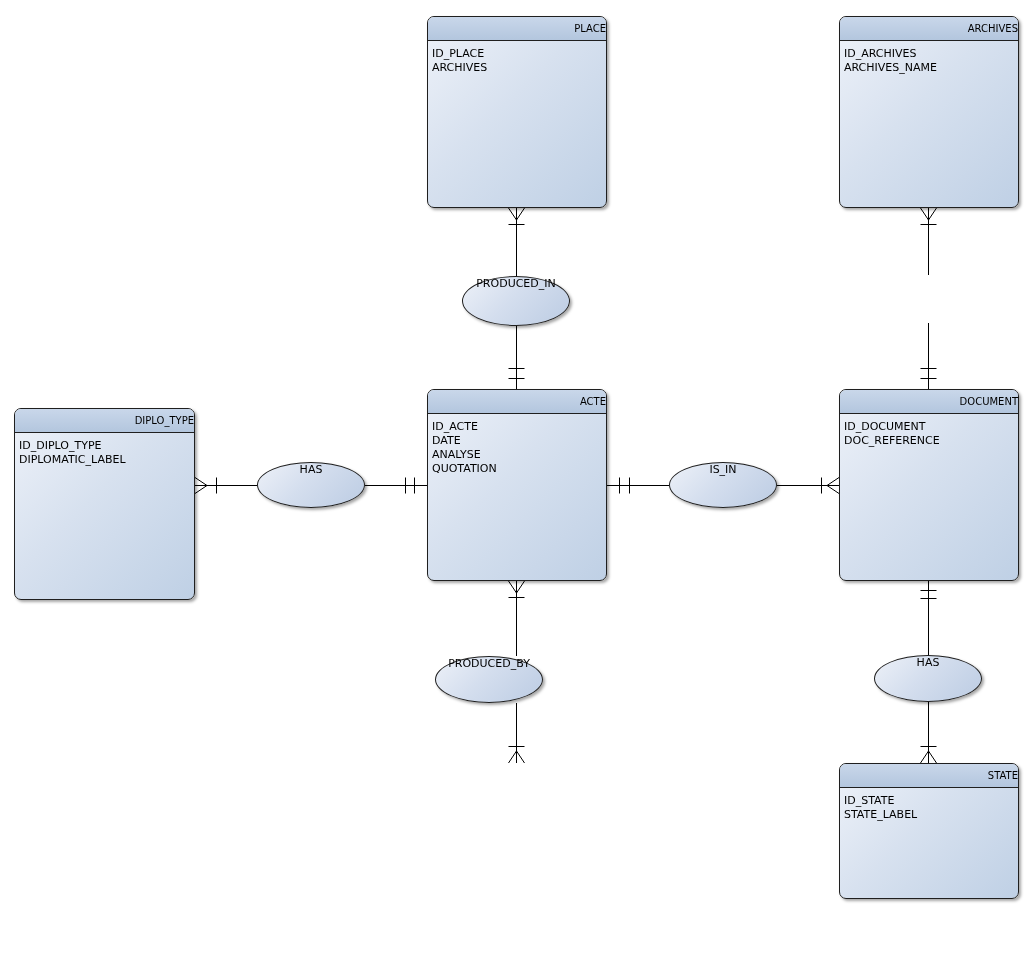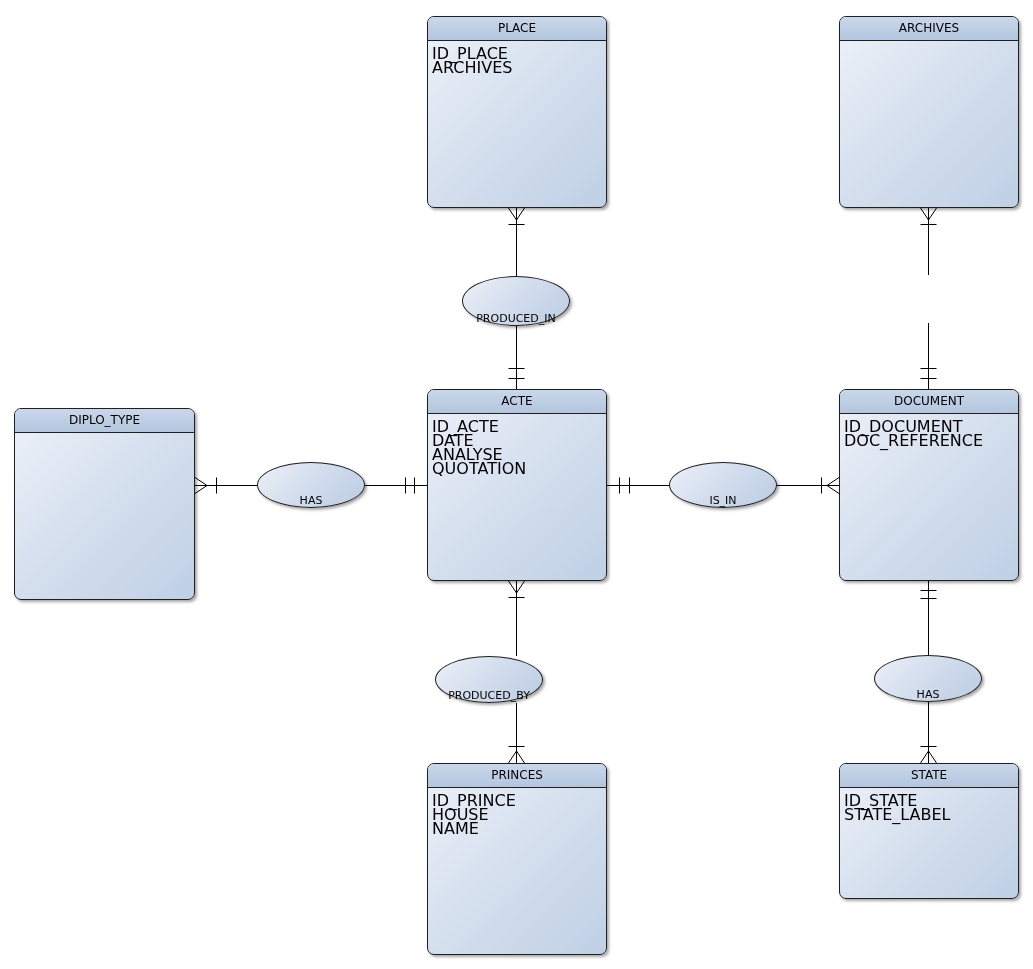--- a/index.html
+++ b/index.html
@@ -21,40 +21,40 @@
     position: absolute;
     border: 1px solid #1f1f1f;
     border-radius: 7px;
     box-shadow: 2px 2px 3px rgba(0,0,0,0.35);
     background: linear-gradient(135deg, #eef2f9 0%, #d7e1ef 45%, #bfd0e5 100%);
     box-sizing: border-box;
   }
   .entity .hdr {
     height: 23px;
     line-height: 23px;
-    text-align: center;
-    font-size: 12px;
+    text-align: right;
+    font-size: 10px;
     border-bottom: 1px solid #1f1f1f;
     border-radius: 6px 6px 0 0;
     background: linear-gradient(to bottom, #c9d7ea 0%, #b3c6de 100%);
   }
   .entity .attrs {
     padding: 6px 4px 0 4px;
-    font-size: 16px;
+    font-size: 11px;
     line-height: 14px;
     white-space: nowrap;
   }
   .rel {
     position: absolute;
     border: 1.4px solid #1f1f1f;
     border-radius: 50%;
     box-shadow: 2px 2px 3px rgba(0,0,0,0.35);
     background: linear-gradient(135deg, #edf1f8 0%, #d4deee 45%, #bccce3 100%);
     display: flex;
-    align-items: flex-end;
+    align-items: flex-start;
     justify-content: center;
     font-size: 11px;
     box-sizing: border-box;
   }
 </style>
 </head>
 <body>
 
 <div id="canvas">
 
@@ -107,52 +107,52 @@
   <div class="entity" style="left:427px; top:16px; width:180px; height:192px;">
     <div class="hdr">PLACE</div>
     <div class="attrs">
       <div>ID_PLACE</div>
       <div>ARCHIVES</div>
     </div>
   </div>
 
   <div class="entity" style="left:839px; top:16px; width:180px; height:192px;">
     <div class="hdr">ARCHIVES</div>
+    <div class="attrs">
+      <div>ID_ARCHIVES</div>
+      <div>ARCHIVES_NAME</div>
+    </div>
   </div>
 
   <div class="entity" style="left:14px; top:389px; width:181px; height:192px;margin-top:19px;">
     <div class="hdr">DIPLO_TYPE</div>
+    <div class="attrs">
+      <div>ID_DIPLO_TYPE</div>
+      <div>DIPLOMATIC_LABEL</div>
+    </div>
   </div>
 
   <div class="entity" style="left:427px; top:389px; width:180px; height:192px;">
     <div class="hdr">ACTE</div>
     <div class="attrs">
       <div>ID_ACTE</div>
       <div>DATE</div>
       <div>ANALYSE</div>
       <div>QUOTATION</div>
     </div>
   </div>
 
   <div class="entity" style="left:839px; top:389px; width:180px; height:192px;">
     <div class="hdr">DOCUMENT</div>
     <div class="attrs">
       <div>ID_DOCUMENT</div>
       <div>DOC_REFERENCE</div>
     </div>
   </div>
 
-  <div class="entity" style="left:427px; top:763px; width:180px; height:192px;">
-    <div class="hdr">PRINCES</div>
-    <div class="attrs">
-      <div>ID_PRINCE</div>
-      <div>HOUSE</div>
-      <div>NAME</div>
-    </div>
-  </div>
 
   <div class="entity" style="left:839px; top:763px; width:180px; height:136px;">
     <div class="hdr">STATE</div>
     <div class="attrs">
       <div>ID_STATE</div>
       <div>STATE_LABEL</div>
     </div>
   </div>
 
   <div class="rel" style="left:462px; top:276px; width:108px; height:50px;">

